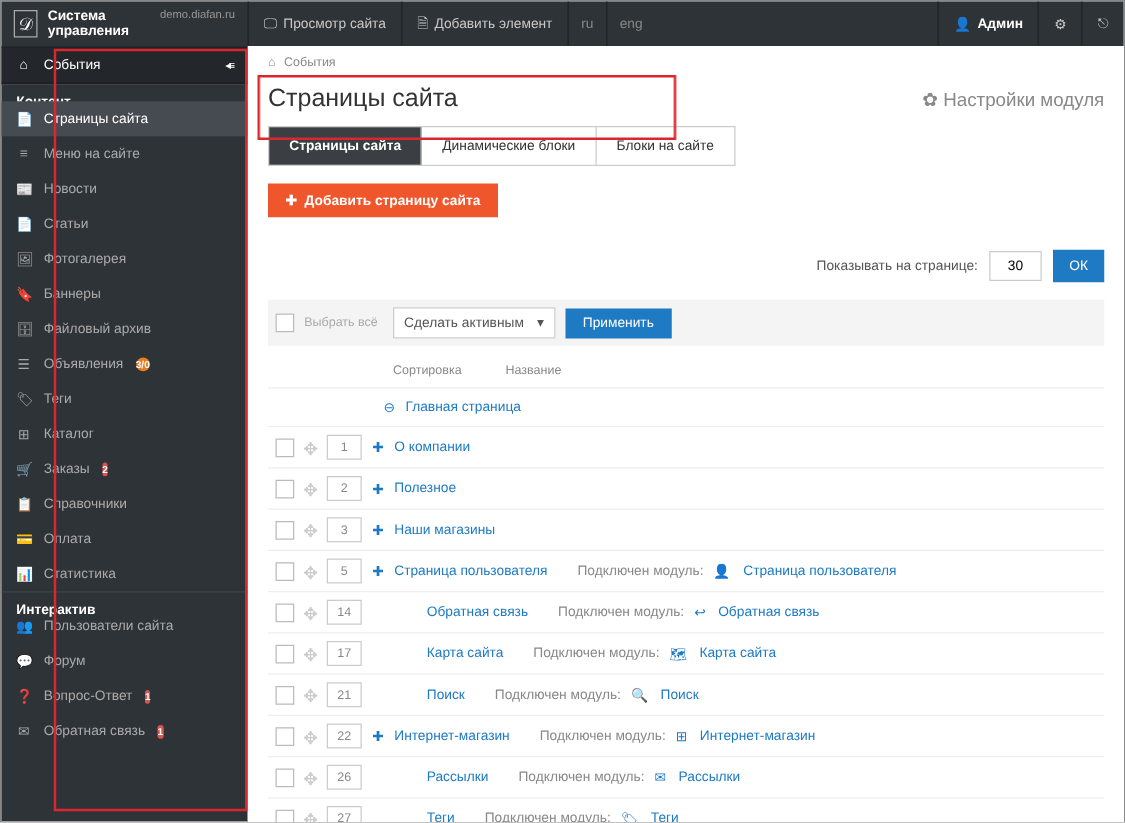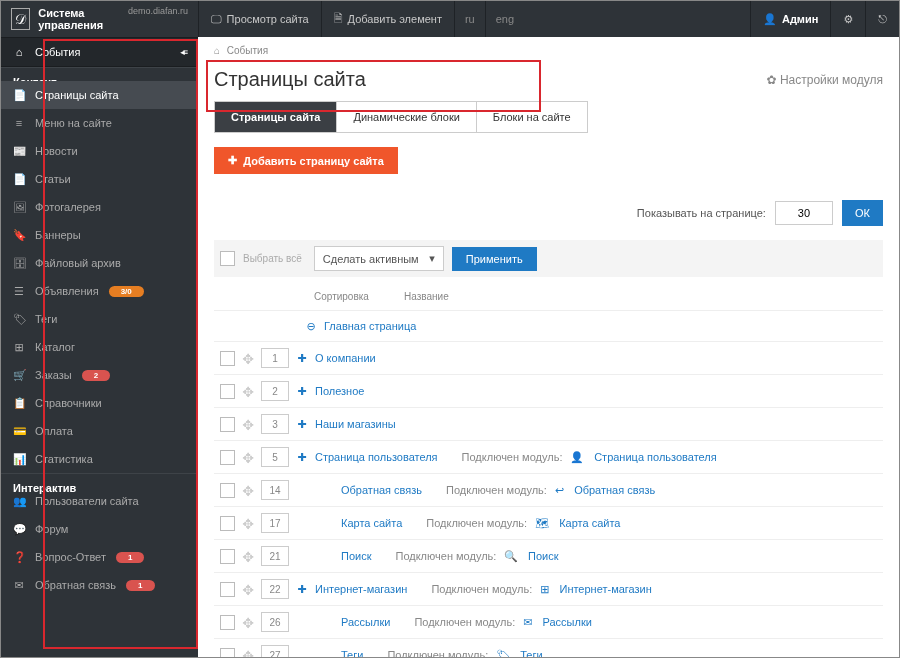--- a/index.html
+++ b/index.html
@@ -21,42 +21,42 @@
 
 .sidebar { position: absolute; left: 0; top: 36px; bottom: 0; width: 197px; background: #2e3338; color: #aaa; overflow: hidden; }
 .red-border { position: absolute; border: 2px solid #d9272e; pointer-events: none; z-index: 100; }
 .red-sidebar { left: 42px; top: 38px; width: 155px; height: 610px; }
 .sb-item { height: 28px; display: flex; align-items: center; padding: 0 12px; font-size: 11px; cursor: pointer; gap: 10px; position: relative; }
 .sb-item.dark { background: #23272b; height: 30px; color: #fff; border-top: 1px solid #1a1d20; border-bottom: 1px solid #1a1d20; }
 .sb-header { height: 14px; padding: 8px 12px 4px; font-size: 11px; font-weight: bold; color: #fff; border-top: 1px solid #3e4348; }
 .sb-item.active { background: #464b51; color: #fff; }
 .sb-item.active::after { content: ''; position: absolute; right: -8px; top: 50%; margin-top: -8px; border: 8px solid transparent; border-right-color: #fff; }
 .sb-icon { width: 12px; text-align: center; font-size: 11px; }
-.badge { background: #d9534f; color: #fff; font-size: 8px; padding: 1px 12px; border-radius: 7px; font-weight: bold; }
+.badge { background: #d9534f; color: #fff; font-size: 8px; padding: 1px 0; border-radius: 7px; font-weight: bold; }
 .badge.orange { background: #e67e22; }
 .sb-chevrons { margin-left: auto; font-size: 9px; letter-spacing: -2px; }
 
 
 .main { position: absolute; left: 197px; right: 0; top: 36px; bottom: 0; background: #fff; overflow-y: auto; }
 .breadcrumb { padding: 8px 16px; font-size: 10px; color: #888; }
 .breadcrumb-icon { color: #888; margin-right: 4px; }
 .page-head { padding: 4px 16px 10px; display: flex; align-items: center; }
 .page-title { font-size: 20px; color: #333; font-weight: normal; }
-.settings-link { margin-left: auto; font-size: 12px; color: #888; cursor: pointer; }
+.settings-link { margin-left: auto; font-size: 15px; color: #888; cursor: pointer; }
 .settings-link::before { content: '✿ '; }
 .tabs { display: flex; margin: 0 16px 14px; border: 1px solid #ccc; width: fit-content; }
 .tab { padding: 9px 16px; font-size: 11px; cursor: pointer; color: #333; }
 .tab.active { background: #3b3f44; color: #fff; font-weight: bold; }
 .tab:not(:last-child) { border-right: 1px solid #ccc; }
 .red-tabs { left: 205px; top: 59px; width: 335px; height: 52px; }
 
 .add-btn { margin: 0 16px 20px; background: #f0562b; color: #fff; padding: 7px 14px; font-size: 11px; border: none; cursor: pointer; display: inline-flex; align-items: center; gap: 6px; font-weight: bold; }
 
 .pager-bar { padding: 6px 16px 14px; text-align: right; font-size: 11px; color: #555; }
-.pager-bar input { width: 58px; padding: 5px; border: 1px solid #ccc; text-align: center; margin: 0 6px; font-size: 11px; }
+.pager-bar input { width: 42px; padding: 5px; border: 1px solid #ccc; text-align: center; margin: 0 6px; font-size: 11px; }
 .ok-btn { background: #1f7ac4; color: #fff; border: none; padding: 7px 13px; font-size: 11px; cursor: pointer; }
 
 .bulk-bar { margin: 0 16px 6px; background: #f4f4f4; padding: 6px; display: flex; align-items: center; gap: 8px; font-size: 11px; }
 .chk { width: 15px; height: 15px; border: 1px solid #bbb; background: #fff; cursor: pointer; }
 .select-all-label { color: #aaa; font-size: 10px; margin-right: 4px; }
 .bulk-select { padding: 5px 8px; border: 1px solid #ccc; font-size: 11px; width: 130px; background: #fff; color: #555; cursor: pointer; display: flex; justify-content: space-between; align-items: center; }
 .apply-btn { background: #1f7ac4; color: #fff; border: none; padding: 6px 14px; font-size: 11px; cursor: pointer; }
 
 .list-head { display: flex; padding: 8px 16px 8px 100px; font-size: 10px; color: #888; gap: 30px; margin-left: 16px; }
 .list-head span:first-child { width: 60px; }

